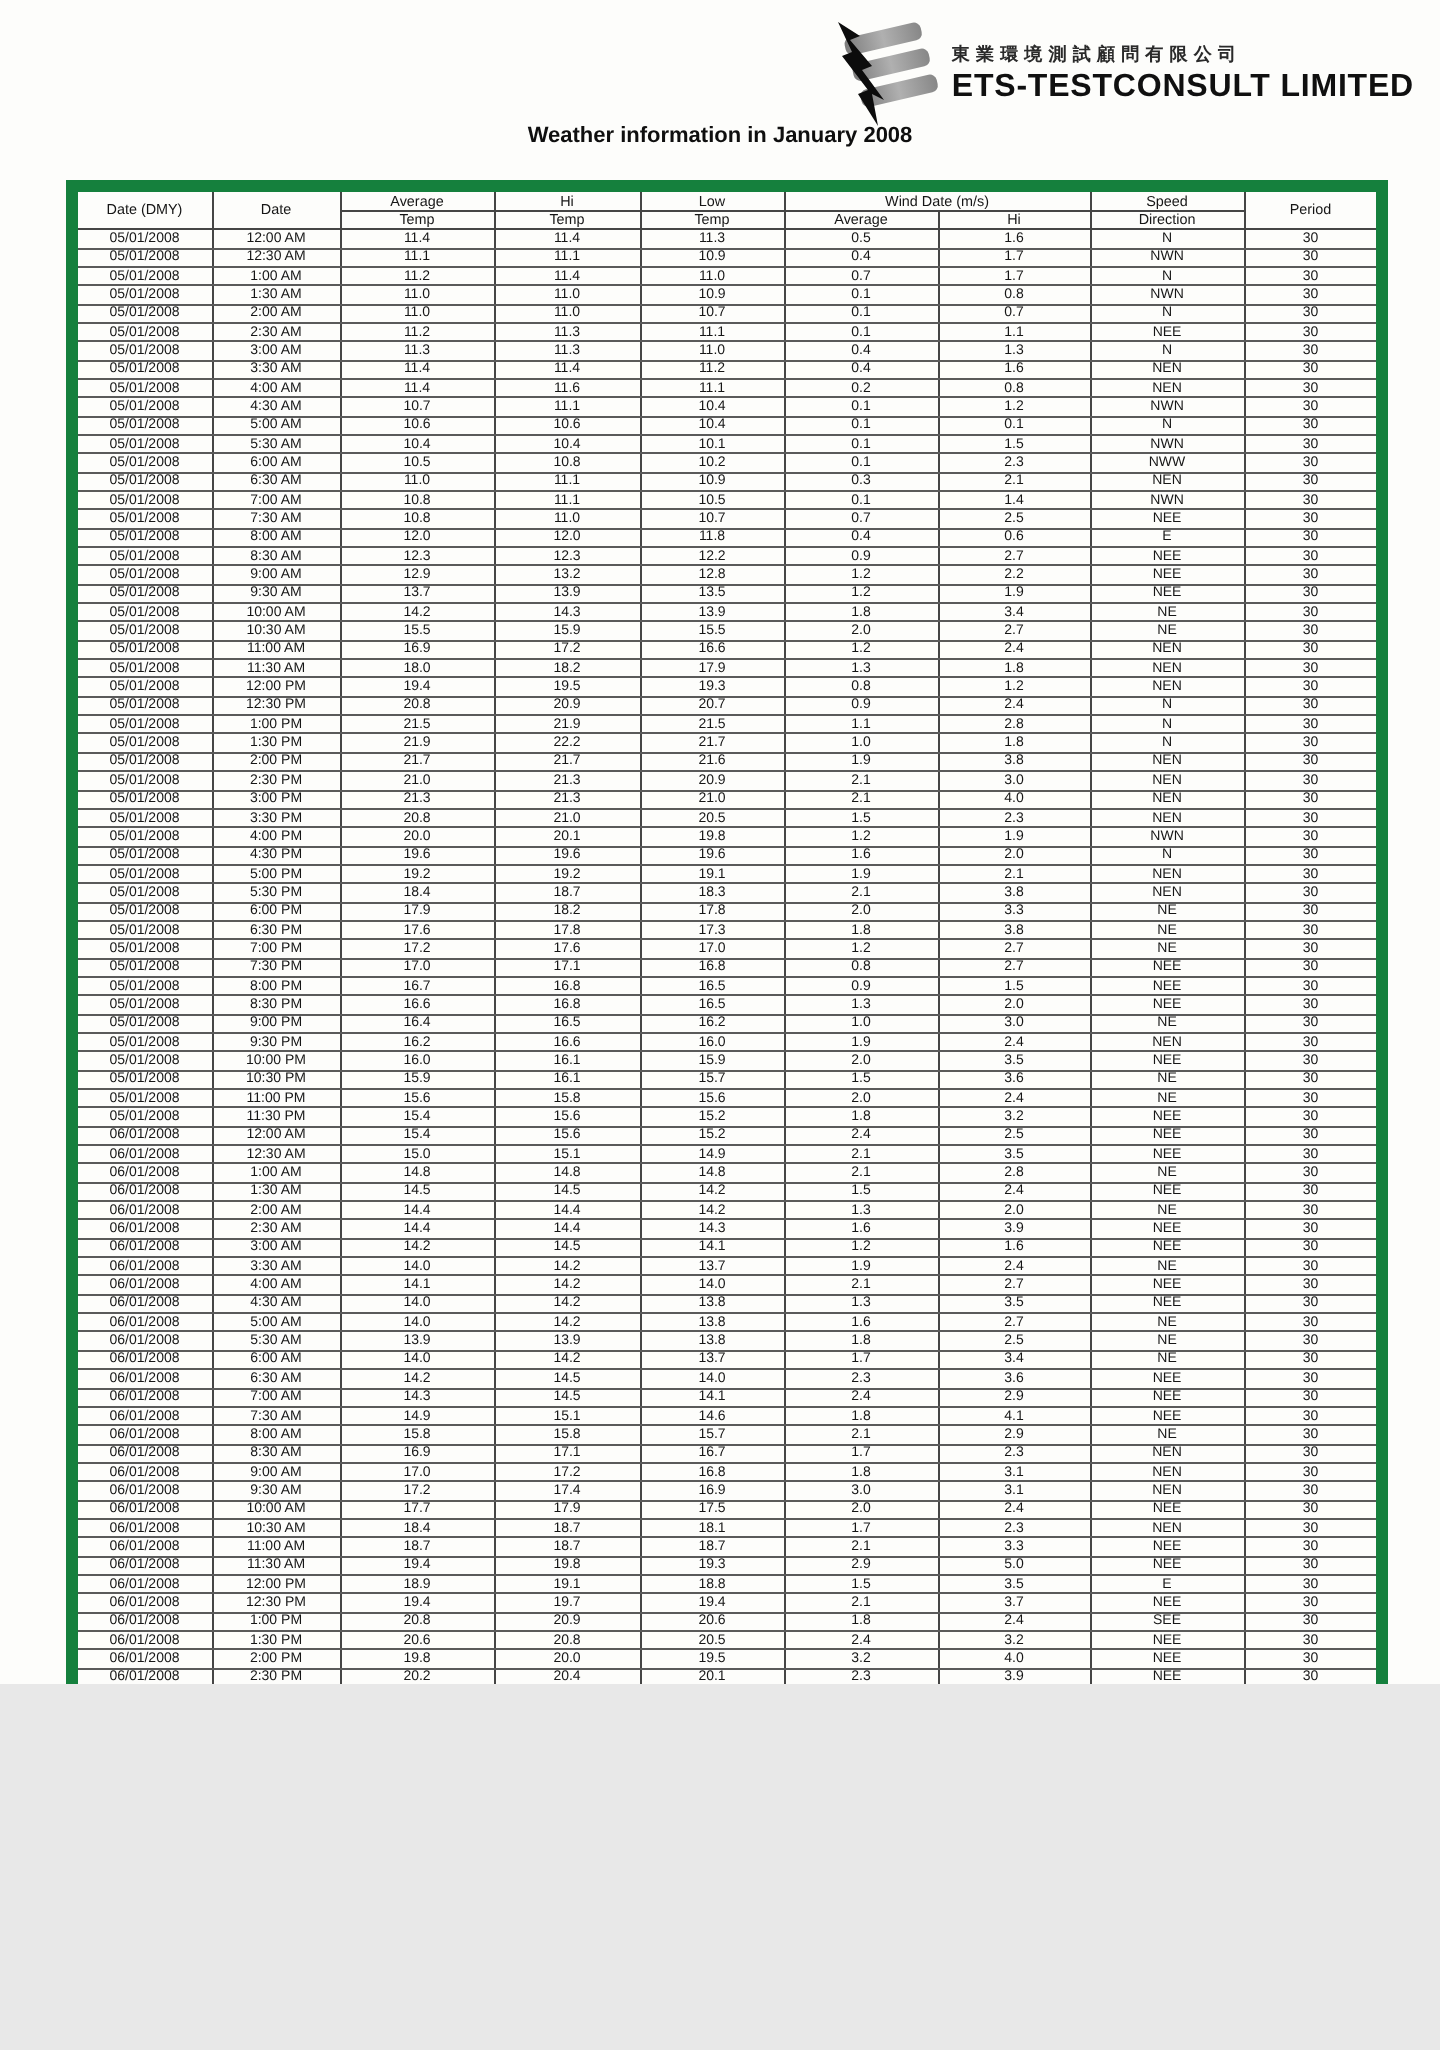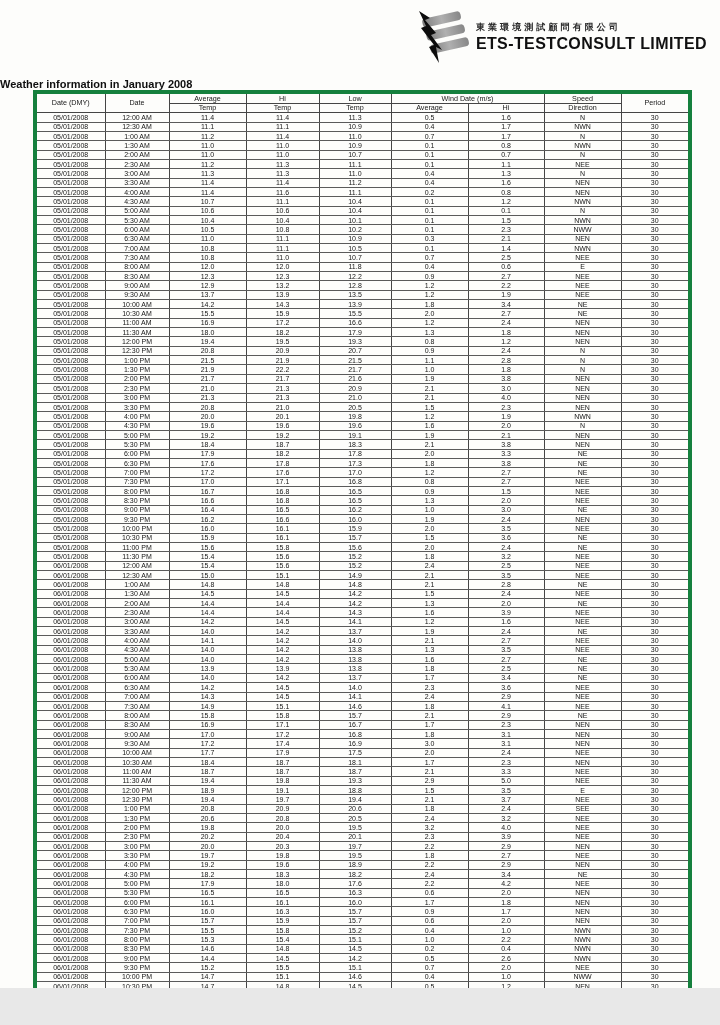--- a/index.html
+++ b/index.html
@@ -1,36 +1,36 @@
 <!DOCTYPE html>
 <html><head>
 <meta charset="utf-8">
 <style>
   html, body { margin:0; padding:0; background:#e8e8e8; }
   .page {
-    position:relative; width:720px; height:988px; margin:0 auto;
+    position:relative; width:720px; height:842px; margin:0 auto;
     background:#fdfdfb; font-family:"Liberation Sans", sans-serif; color:#151515;
     overflow:hidden;
   }
   
   .logo { position:absolute; top:10px; right:13px; display:flex; align-items:center; gap:5px; }
   .logo-mark { width:64px; height:54px; flex:0 0 auto; }
   .logo-text { display:flex; flex-direction:column; justify-content:center; }
   .logo-cn { font-size:9px; font-weight:bold; letter-spacing:3.1px; color:#2a2a2a; white-space:nowrap; }
   .logo-en { font-size:16px; font-weight:bold; letter-spacing:0.4px; color:#101010; white-space:nowrap; margin-top:1px; }
   
   .title {
     position:absolute; top:62px; left:0; width:100%;
-    text-align:left; font-size:11px; font-weight:bold; color:#0f0f0f;margin-top:16px;
+    text-align:center; font-size:11px; font-weight:bold; color:#0f0f0f;
   }
   
   .table-wrap { position:absolute; top:90px; left:33px; }
   table.weather {
     border-collapse:collapse; table-layout:fixed; width:655px;
-    border:4px solid #15803d;
+    border:6px solid #15803d;
   }
   table.weather th, table.weather td {
     border:1px solid #454545;
     font-size:7px; line-height:1; padding:0;
     text-align:center; vertical-align:middle;
     color:#161616; font-weight:normal;
     height:8.35px; white-space:nowrap; overflow:hidden;
   }
   table.weather thead th { font-size:7.2px; height:8.6px; }
   table.weather tbody td { border-top-color:#5a5a5a; border-bottom-color:#5a5a5a; }

